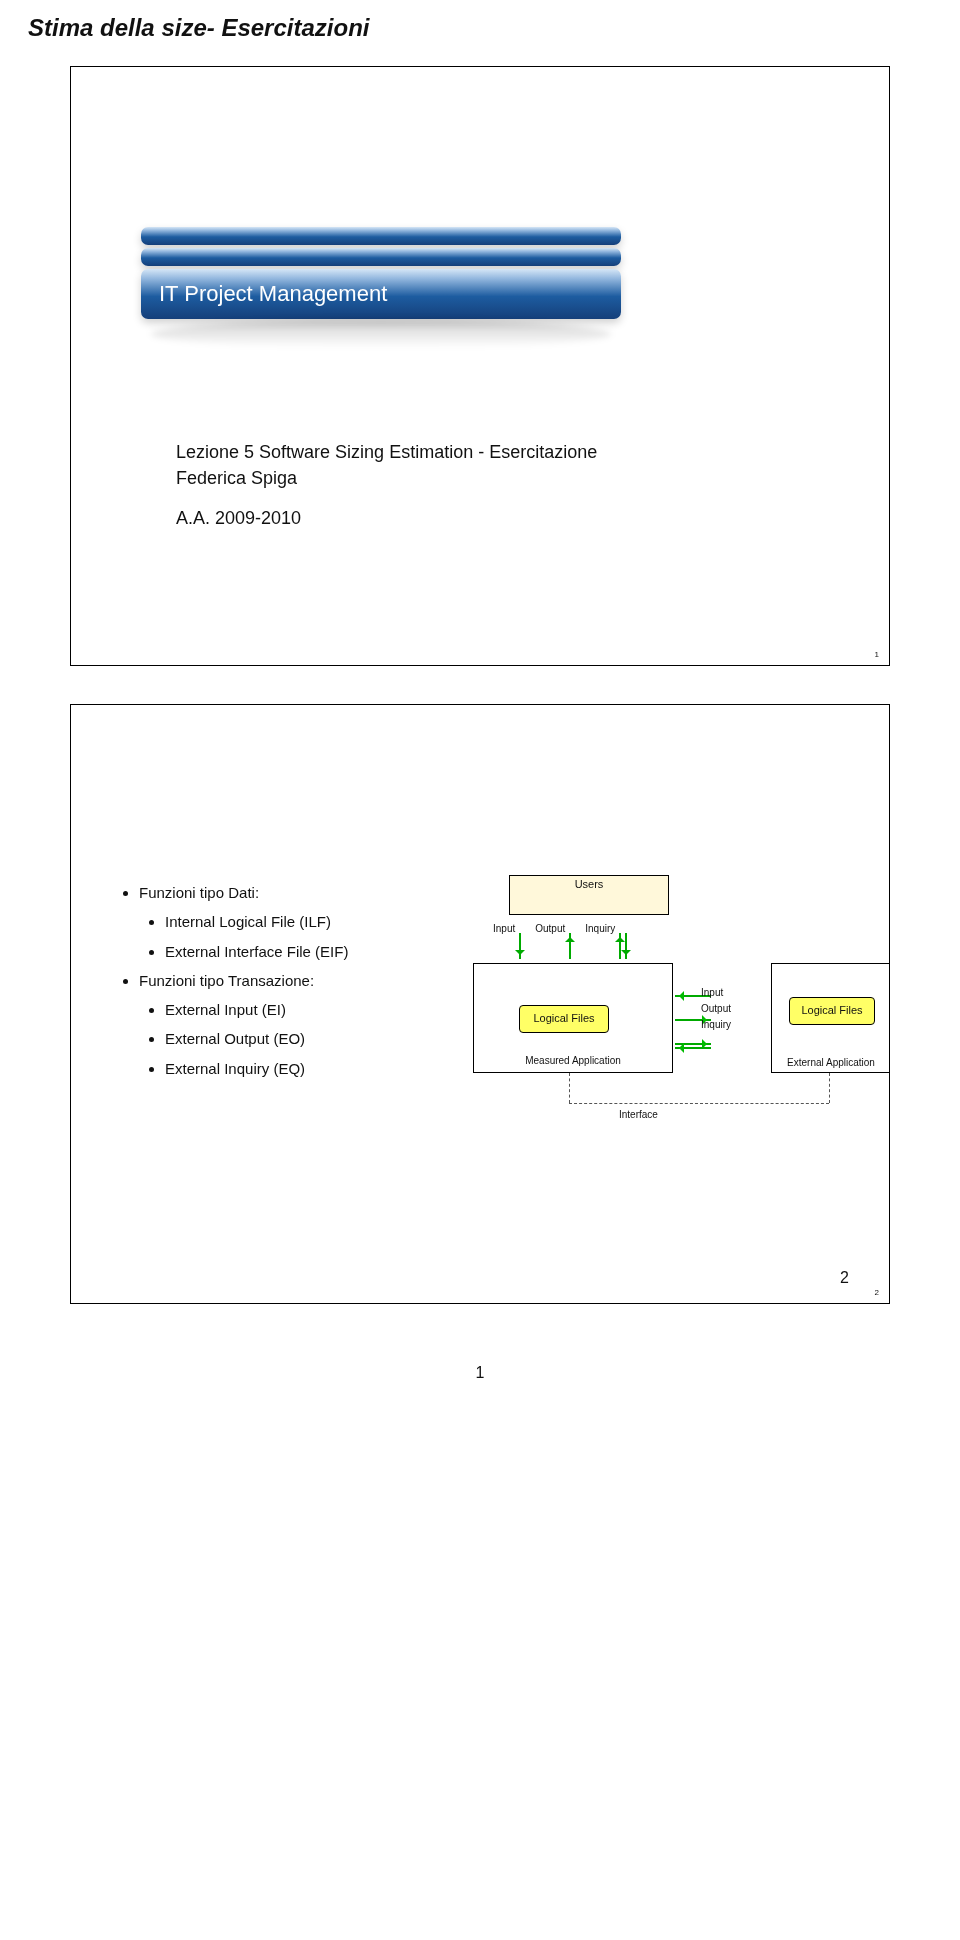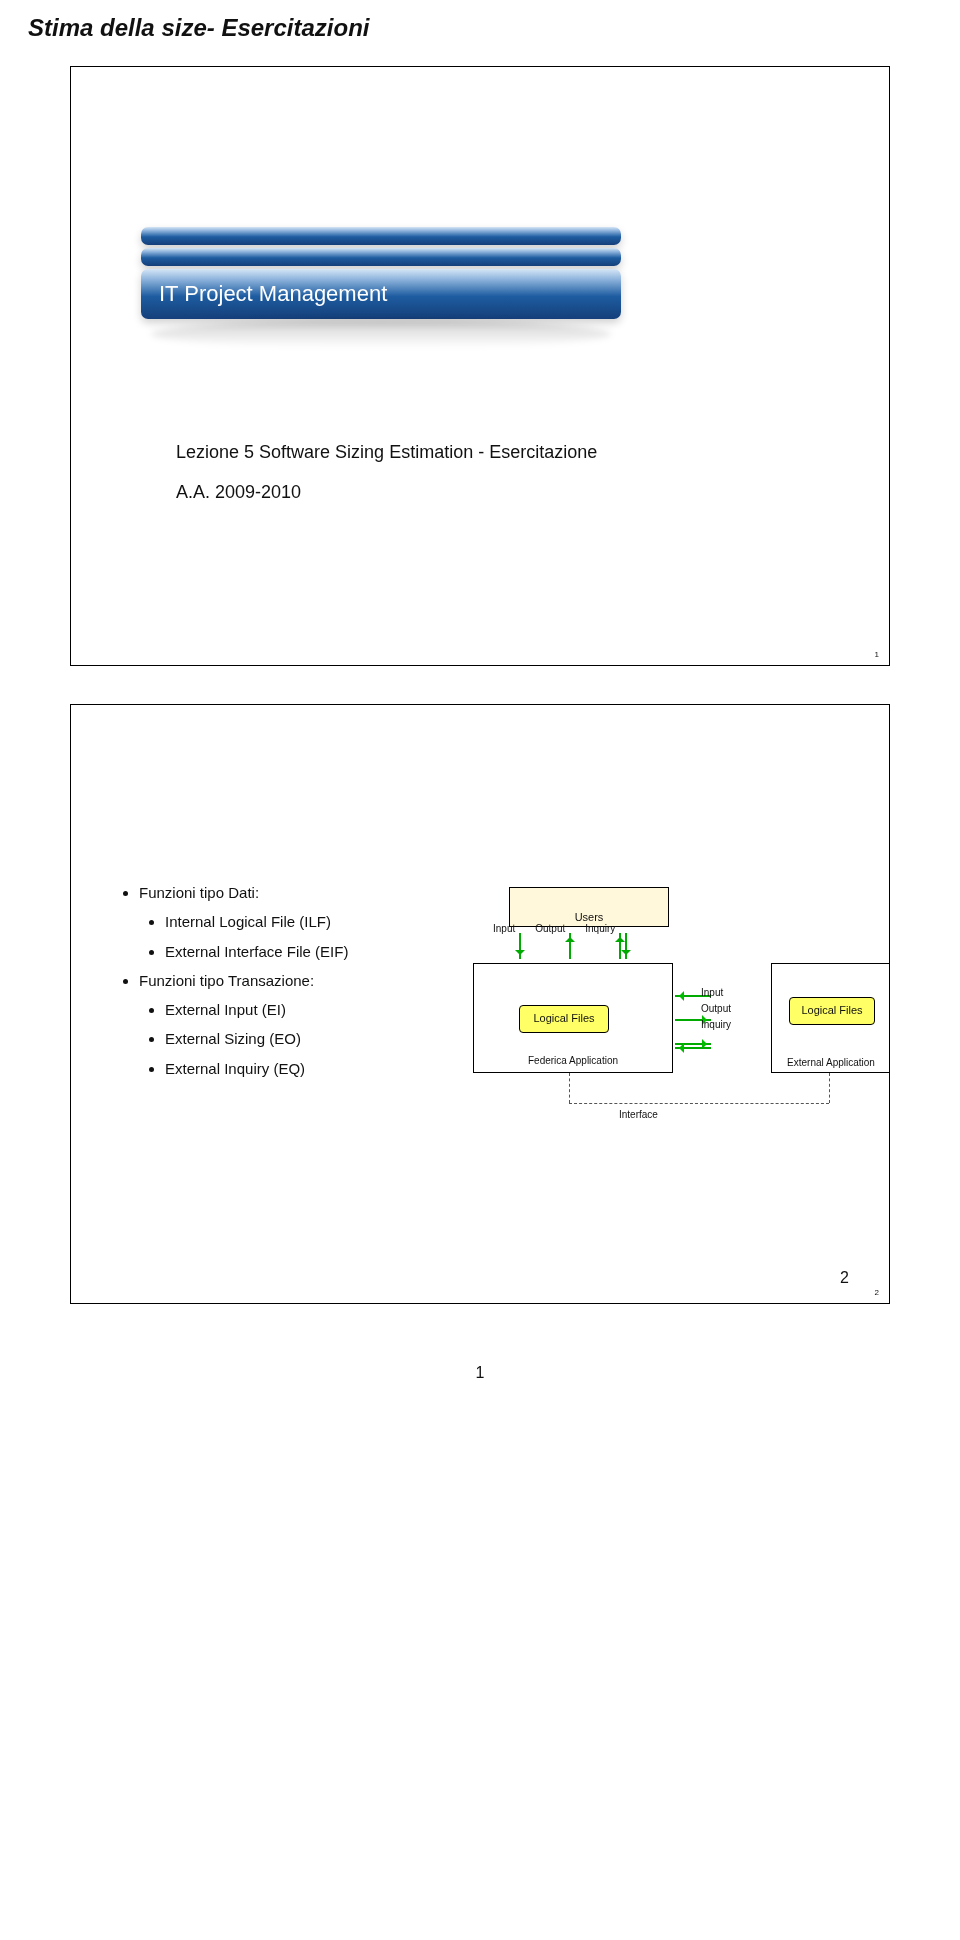--- a/index.html
+++ b/index.html
@@ -109,23 +109,23 @@
     flex: 1;
     height: 260px;
   }
   .box {
     position: absolute;
     border: 1.5px solid #000;
     text-align: center;
     font-size: 11px;
   }
   .box.users {
-    left: 60px; top: 12px; width: 160px; height: 40px;
+    left: 60px; top: 0; width: 160px; height: 40px;
     background: #fff8da;
-    display: flex; align-items: flex-end; justify-content: center;
+    display: flex; align-items: flex-start; justify-content: center;
   }
   .iolabels {
     position: absolute;
     left: 44px; top: 46px;
     font-size: 10px;
     display: flex; gap: 20px;
   }
   .box.measured {
     left: 24px; top: 88px; width: 200px; height: 110px;
     background: #fff;
@@ -190,20 +190,21 @@
     <div class="title-stack">
       <div class="title-bar small"></div>
       <div class="title-bar small"></div>
       <div class="title-bar">
         <span>IT Project Management</span>
       </div>
       <div class="title-shadow"></div>
     </div>
     <div class="subtitle-block">
       <div>Lezione 5 Software Sizing Estimation - Esercitazione</div>
+      <div>Federica Spiga</div>
       <div style="height:14px"></div>
       <div>A.A. 2009-2010</div>
     </div>
     <div class="slidenum">1</div>
   </div>
 </div>
 
 <div class="slide-wrap">
   <div class="slide">
 
@@ -216,21 +217,21 @@
               <span>Funzioni tipo Dati:</span>
               <ul>
                 <li>Internal Logical File (ILF)</li>
                 <li>External Interface File (EIF)</li>
               </ul>
             </li>
             <li>
               <span>Funzioni tipo Transazione:</span>
               <ul>
                 <li>External Input (EI)</li>
-                <li>External Sizing (EO)</li>
+                <li>External Output (EO)</li>
                 <li>External Inquiry (EQ)</li>
               </ul>
             </li>
           </ul>
         </div>
 
         <div class="diagram">
           <div class="box users">
             <span>Users</span>
           </div>
@@ -239,21 +240,21 @@
             <span>Output</span>
             <span>Inquiry</span>
           </div>
 
           <div class="varrow down" style="left:70px; top:58px;"></div>
           <div class="varrow up" style="left:120px; top:58px;"></div>
           <div class="varrow up" style="left:170px; top:58px;"></div>
           <div class="varrow down" style="left:176px; top:58px;"></div>
 
           <div class="box measured">
-            <div class="measured-label">Federica Application</div>
+            <div class="measured-label">Measured Application</div>
           </div>
           <div class="box lf1">
             <span>Logical Files</span>
           </div>
 
           <div class="arrow rev" style="left:226px; top:120px; width:36px; background:#0a0;"></div>
           <div class="arrow" style="left:226px; top:144px; width:36px; background:#0a0;"></div>
           <div class="arrow" style="left:226px; top:168px; width:36px; background:#0a0;"></div>
           <div class="arrow rev" style="left:226px; top:172px; width:36px; background:#0a0;"></div>
 

